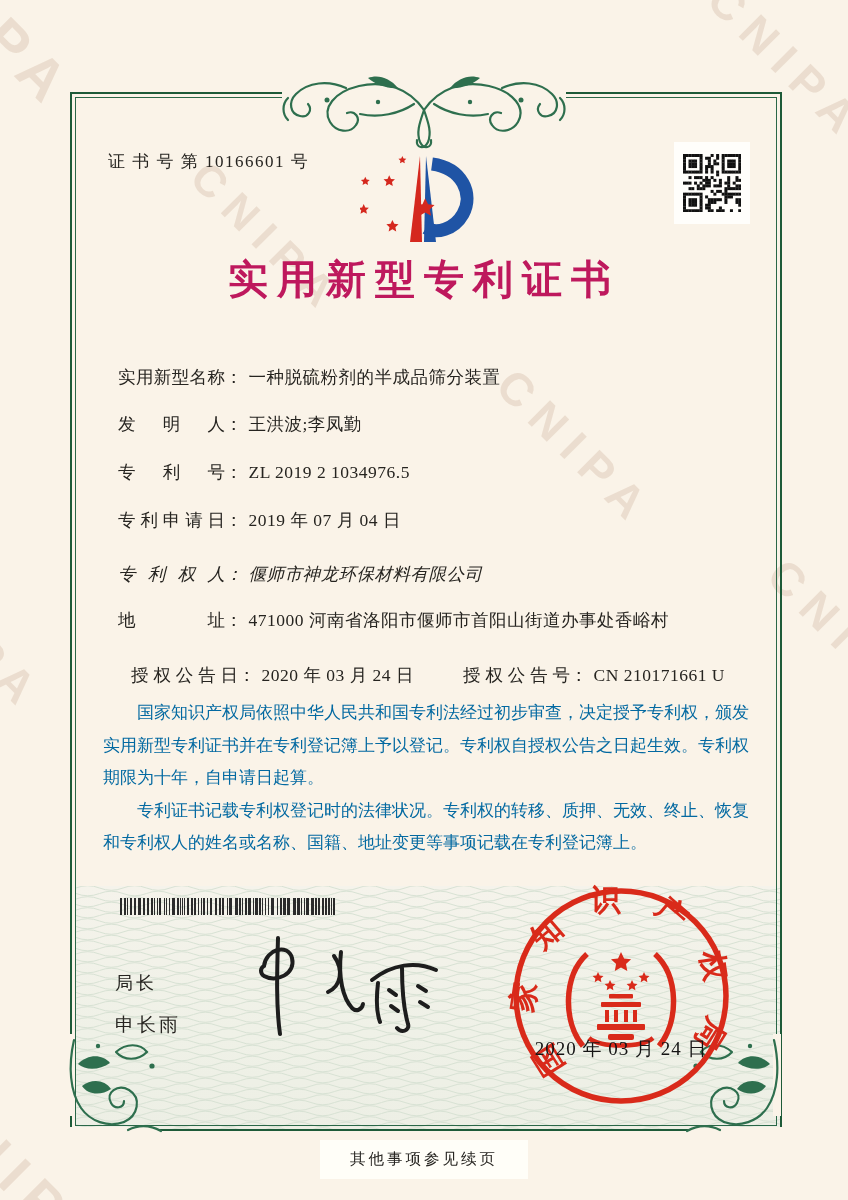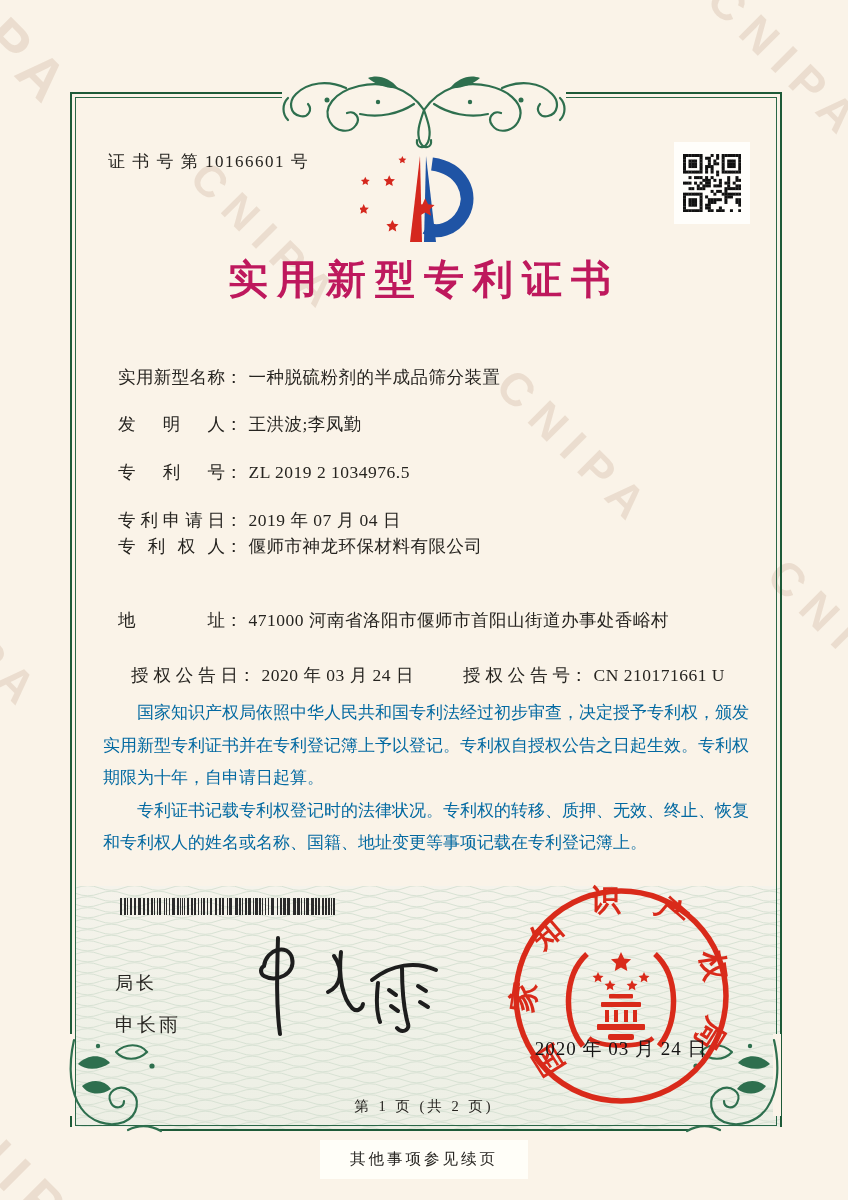--- a/index.html
+++ b/index.html
@@ -417,21 +417,21 @@
   </div>
   <div class="field-row" style="top:412px;">
     <span class="flabel">发明人</span><span class="fcolon">：</span><span class="fvalue">王洪波;李凤勤</span>
   </div>
   <div class="field-row" style="top:460px;">
     <span class="flabel">专利号</span><span class="fcolon">：</span><span class="fvalue">ZL 2019 2 1034976.5</span>
   </div>
   <div class="field-row" style="top:508px;">
     <span class="flabel">专利申请日</span><span class="fcolon">：</span><span class="fvalue">2019 年 07 月 04 日</span>
   </div>
-  <div class="field-row" style="top:534px;">
+  <div class="field-row" style="top:562px;font-style:italic;">
     <span class="flabel">专利权人</span><span class="fcolon">：</span><span class="fvalue">偃师市神龙环保材料有限公司</span>
   </div>
   <div class="field-row" style="top:608px;">
     <span class="flabel">地址</span><span class="fcolon">：</span><span class="fvalue">471000 河南省洛阳市偃师市首阳山街道办事处香峪村</span>
   </div>
   <div class="field-row" style="top:663px; width:640px;margin-left:13px;">
     <span><span class="flabel">授权公告日</span><span class="fcolon">：</span><span class="fvalue">2020 年 03 月 24 日</span></span>
     <span class="fgroup2"><span class="flabel">授权公告号</span><span class="fcolon">：</span><span class="fvalue">CN 210171661 U</span></span>
   </div>
 
@@ -542,17 +542,16 @@
       <rect x="109" y="130" width="4" height="12"></rect>
       <rect x="119" y="130" width="4" height="12"></rect>
       <rect x="128" y="130" width="4" height="12"></rect>
       <rect x="92" y="144" width="48" height="6" rx="1"></rect>
       <rect x="103" y="154" width="26" height="6" rx="2"></rect>
       <path d="M84 158 C96 168 136 168 148 158" fill="none" stroke="#d92a1a" stroke-width="4.5"></path>
     </g>
   </svg>
   <div class="seal-date">2020 年 03 月 24 日</div>
 
-  <div class="page-info">第 1 页 (共 2 页)</div>
 
   <div class="footer-note">其他事项参见续页</div>
 
 </div>
 
 </body></html>

